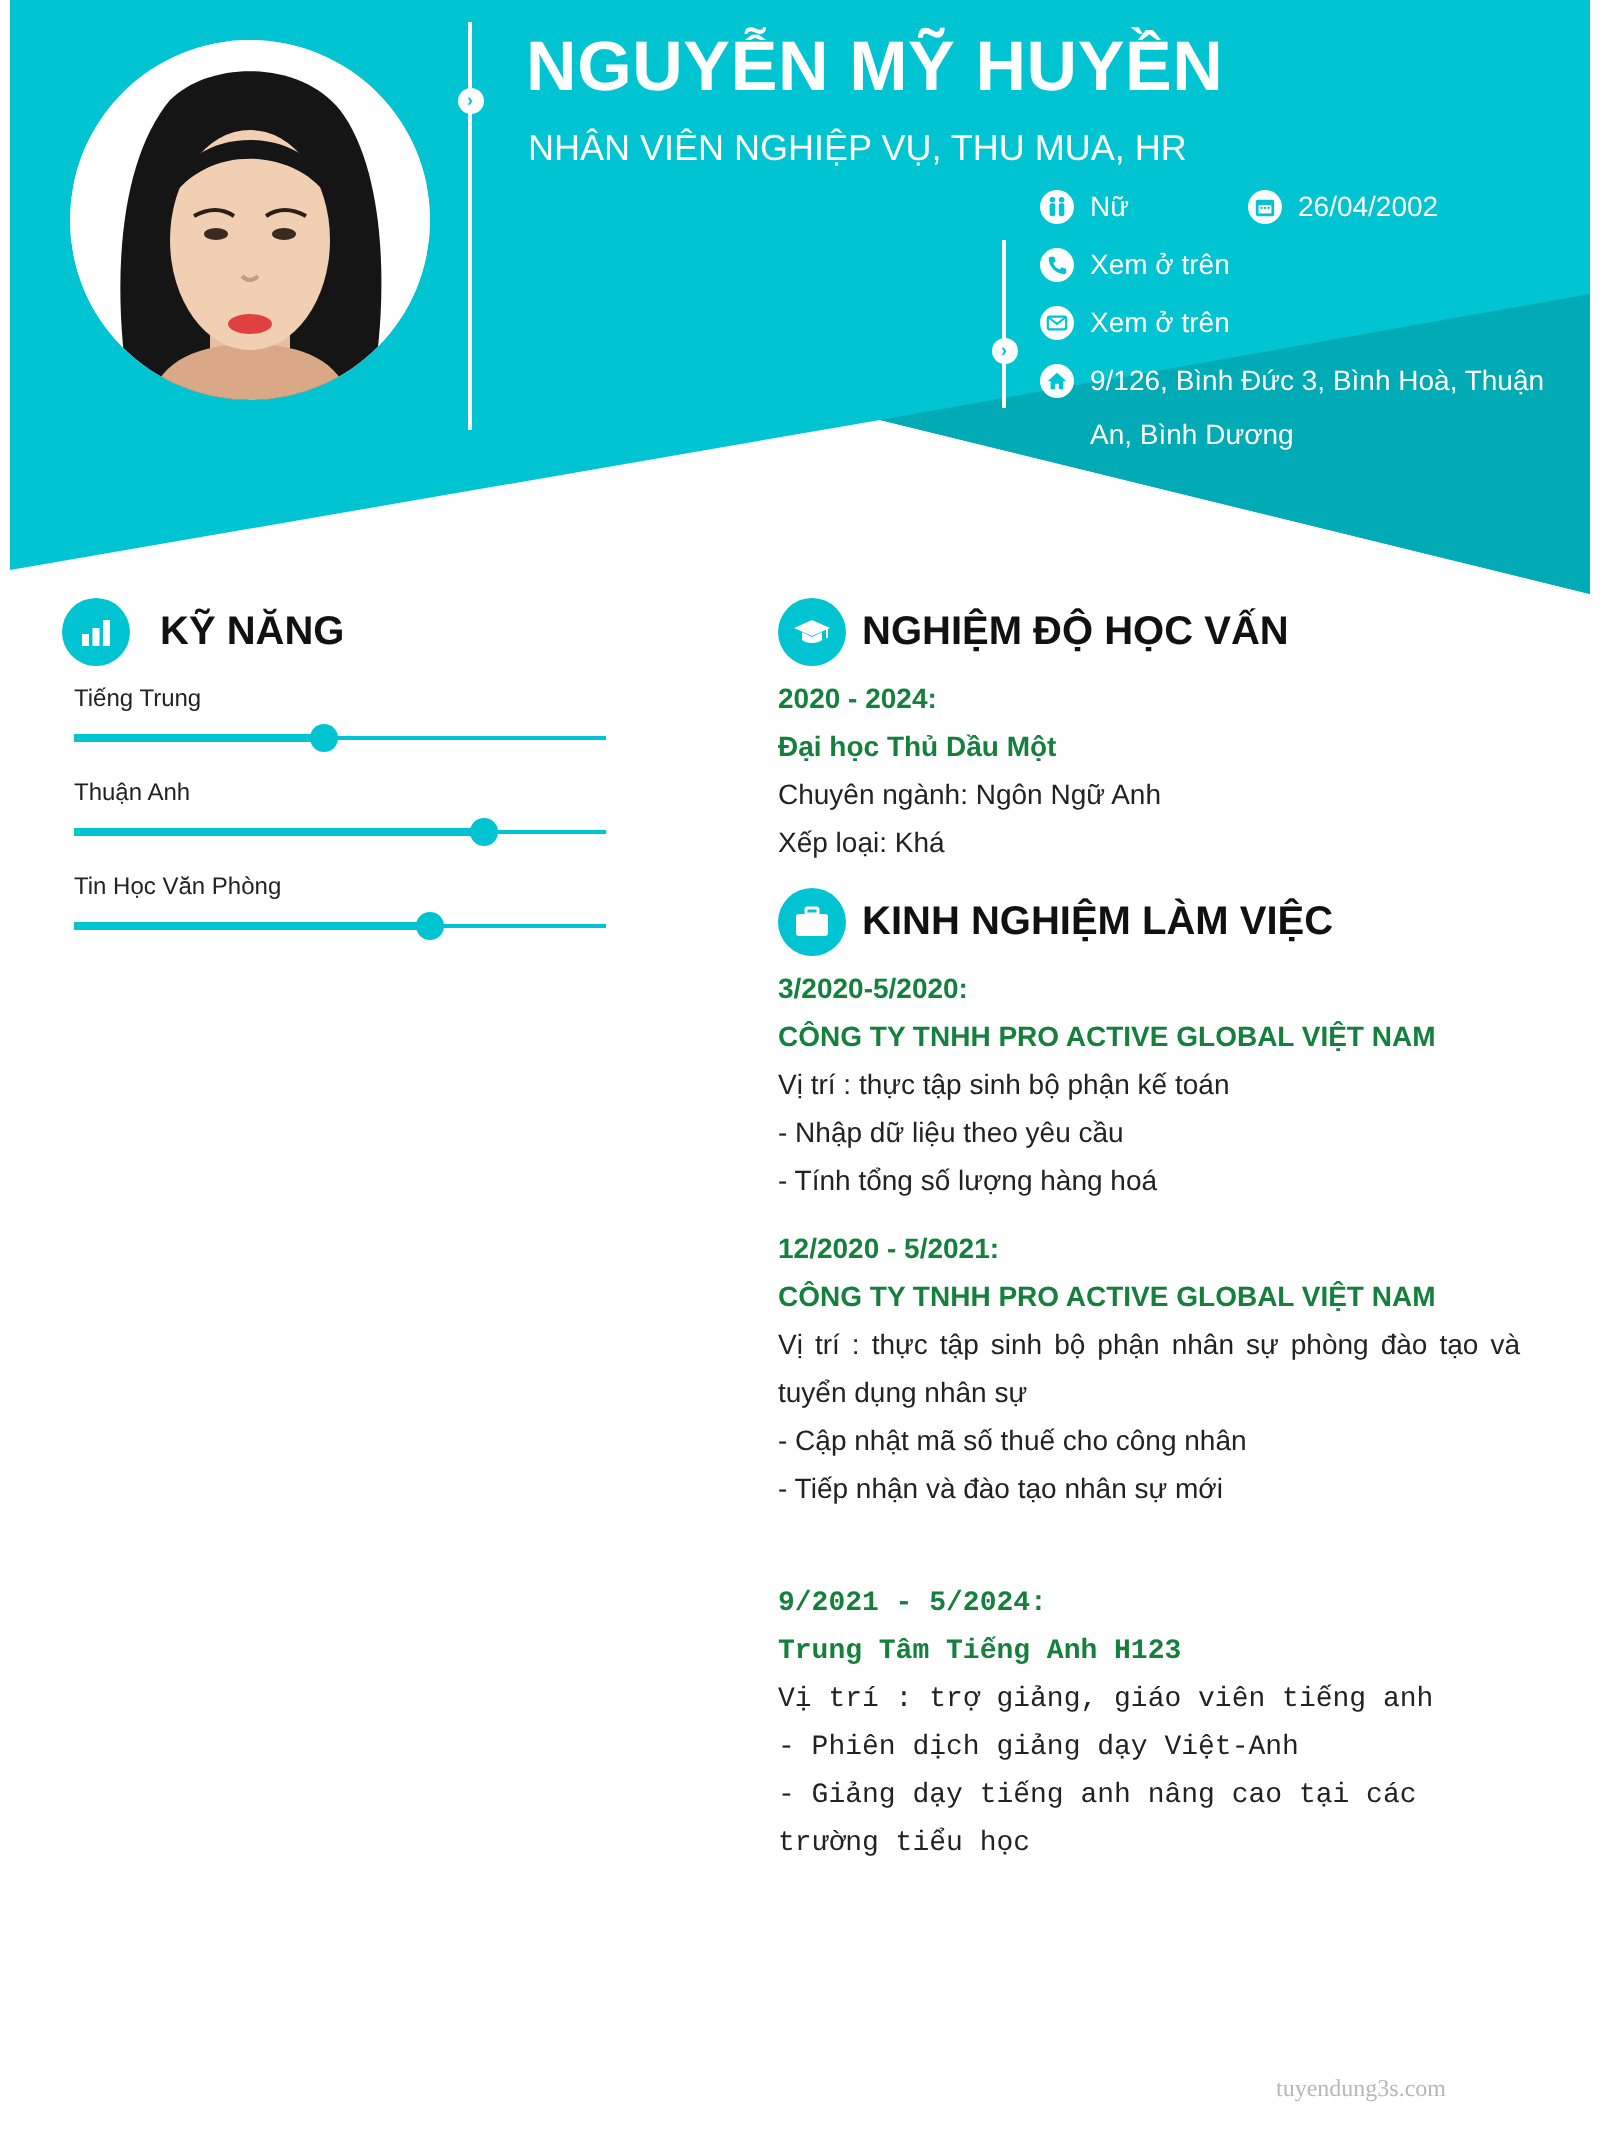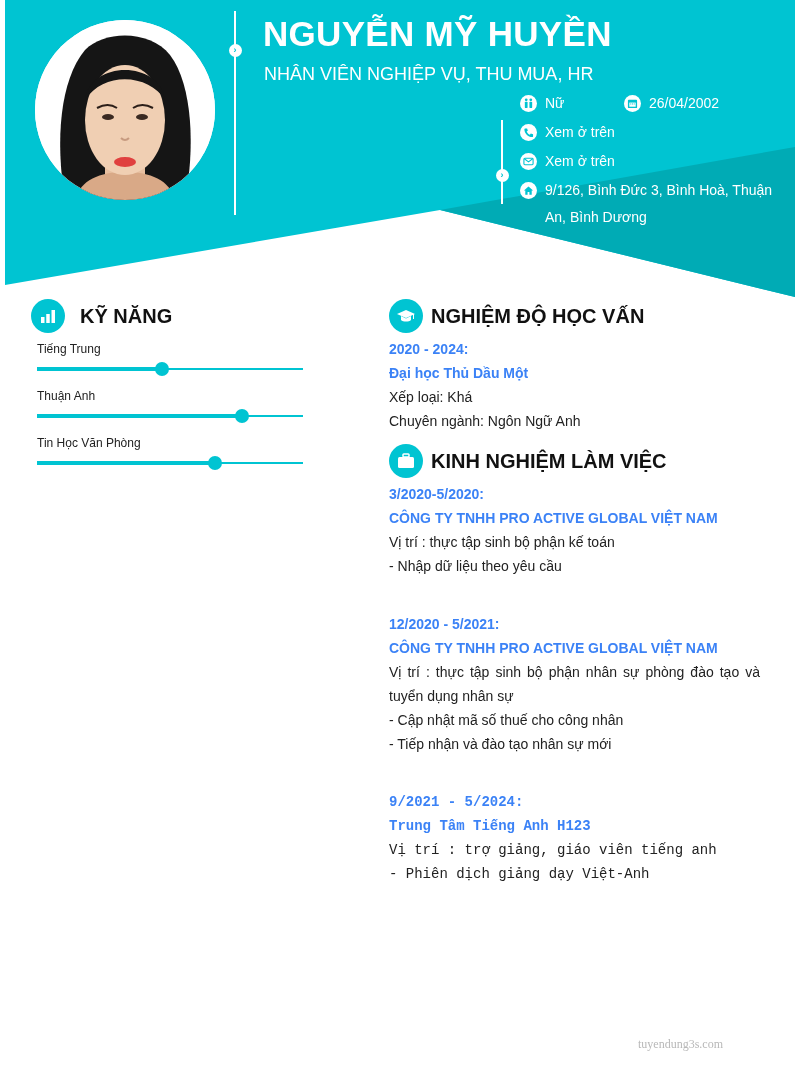--- a/index.html
+++ b/index.html
@@ -56,21 +56,21 @@
   .skill .track { position: relative; height: 14px; margin-top: 4px; }
   .skill .track .rest { position: absolute; left: 0; right: 0; top: 6px; height: 2px; background: #00c4d2; }
   .skill .track .fill { position: absolute; left: 0; top: 5px; height: 4px; background: #00c4d2; }
   .skill .track .knob {
     position: absolute; top: 0; width: 14px; height: 14px; border-radius: 50%;
     background: #00c4d2; margin-left: -7px;
   }
 
   .block { position: absolute; left: 389px; width: 371px; font-size: 14px; color: #222; }
   .block .line { line-height: 24px; }
-  .block .b { font-weight: bold; color: #3b82f6; }
+  .block .b { font-weight: bold; color: #15803d; }
   .block .just { text-align: justify; text-align-last: left; }
 
   .watermark {
     position: absolute; left: 638px; top: 1037px; font-family: Liberation Serif, serif;
     font-size: 12px; color: #b8b8b8; white-space: nowrap;
   }
 </style>
 </head>
 <body>
 
@@ -196,49 +196,51 @@
         <path d="M1 8 L10 4 L19 8 L10 12 Z" fill="#fff"></path>
         <path d="M5 10 L5 14 C7 16 13 16 15 14 L15 10 L10 12.5 Z" fill="#fff"></path>
         <rect x="17" y="8" width="1" height="5" fill="#fff"></rect>
       </svg>
   </span>
   <span class="title">NGHIỆM ĐỘ HỌC VẤN</span>
 </div>
 <div class="block" style="top:337px;">
   <div class="line b">2020 - 2024:</div>
   <div class="line b">Đại học Thủ Dầu Một</div>
+  <div class="line">Chuyên ngành: Ngôn Ngữ Anh</div>
   <div class="line">Xếp loại: Khá</div>
-  <div class="line">Chuyên ngành: Ngôn Ngữ Anh</div>
 </div>
 
 <div class="section-head" style="left:389px; top:444px;">
   <span class="circ">
     <svg viewBox="0 0 20 20">
         <rect x="7" y="3" width="6" height="3" rx="0.8" fill="none" stroke="#fff" stroke-width="1.5"></rect>
         <rect x="2" y="6" width="16" height="11" rx="1.5" fill="#fff"></rect>
       </svg>
   </span>
   <span class="title">KINH NGHIỆM LÀM VIỆC</span>
 </div>
 
 <div class="block" style="top:482px;">
   <div class="line b">3/2020-5/2020:</div>
   <div class="line b">CÔNG TY TNHH PRO ACTIVE GLOBAL VIỆT NAM</div>
   <div class="line">Vị trí : thực tập sinh bộ phận kế toán</div>
   <div class="line">- Nhập dữ liệu theo yêu cầu</div>
+  <div class="line">- Tính tổng số lượng hàng hoá</div>
 </div>
 
 <div class="block" style="top:612px;">
   <div class="line b">12/2020 - 5/2021:</div>
   <div class="line b">CÔNG TY TNHH PRO ACTIVE GLOBAL VIỆT NAM</div>
   <div class="line just">Vị trí : thực tập sinh bộ phận nhân sự phòng đào tạo và tuyển dụng nhân sự</div>
   <div class="line">- Cập nhật mã số thuế cho công nhân</div>
   <div class="line">- Tiếp nhận và đào tạo nhân sự mới</div>
 </div>
 
 <div class="block" style="top:790px;font-family:Liberation Mono, monospace;">
   <div class="line b">9/2021 - 5/2024:</div>
   <div class="line b">Trung Tâm Tiếng Anh H123</div>
   <div class="line">Vị trí : trợ giảng, giáo viên tiếng anh</div>
   <div class="line">- Phiên dịch giảng dạy Việt-Anh</div>
+  <div class="line">- Giảng dạy tiếng anh nâng cao tại các trường tiểu học</div>
 </div>
 
 <div class="watermark">tuyendung3s.com</div>
 
 </body></html>

